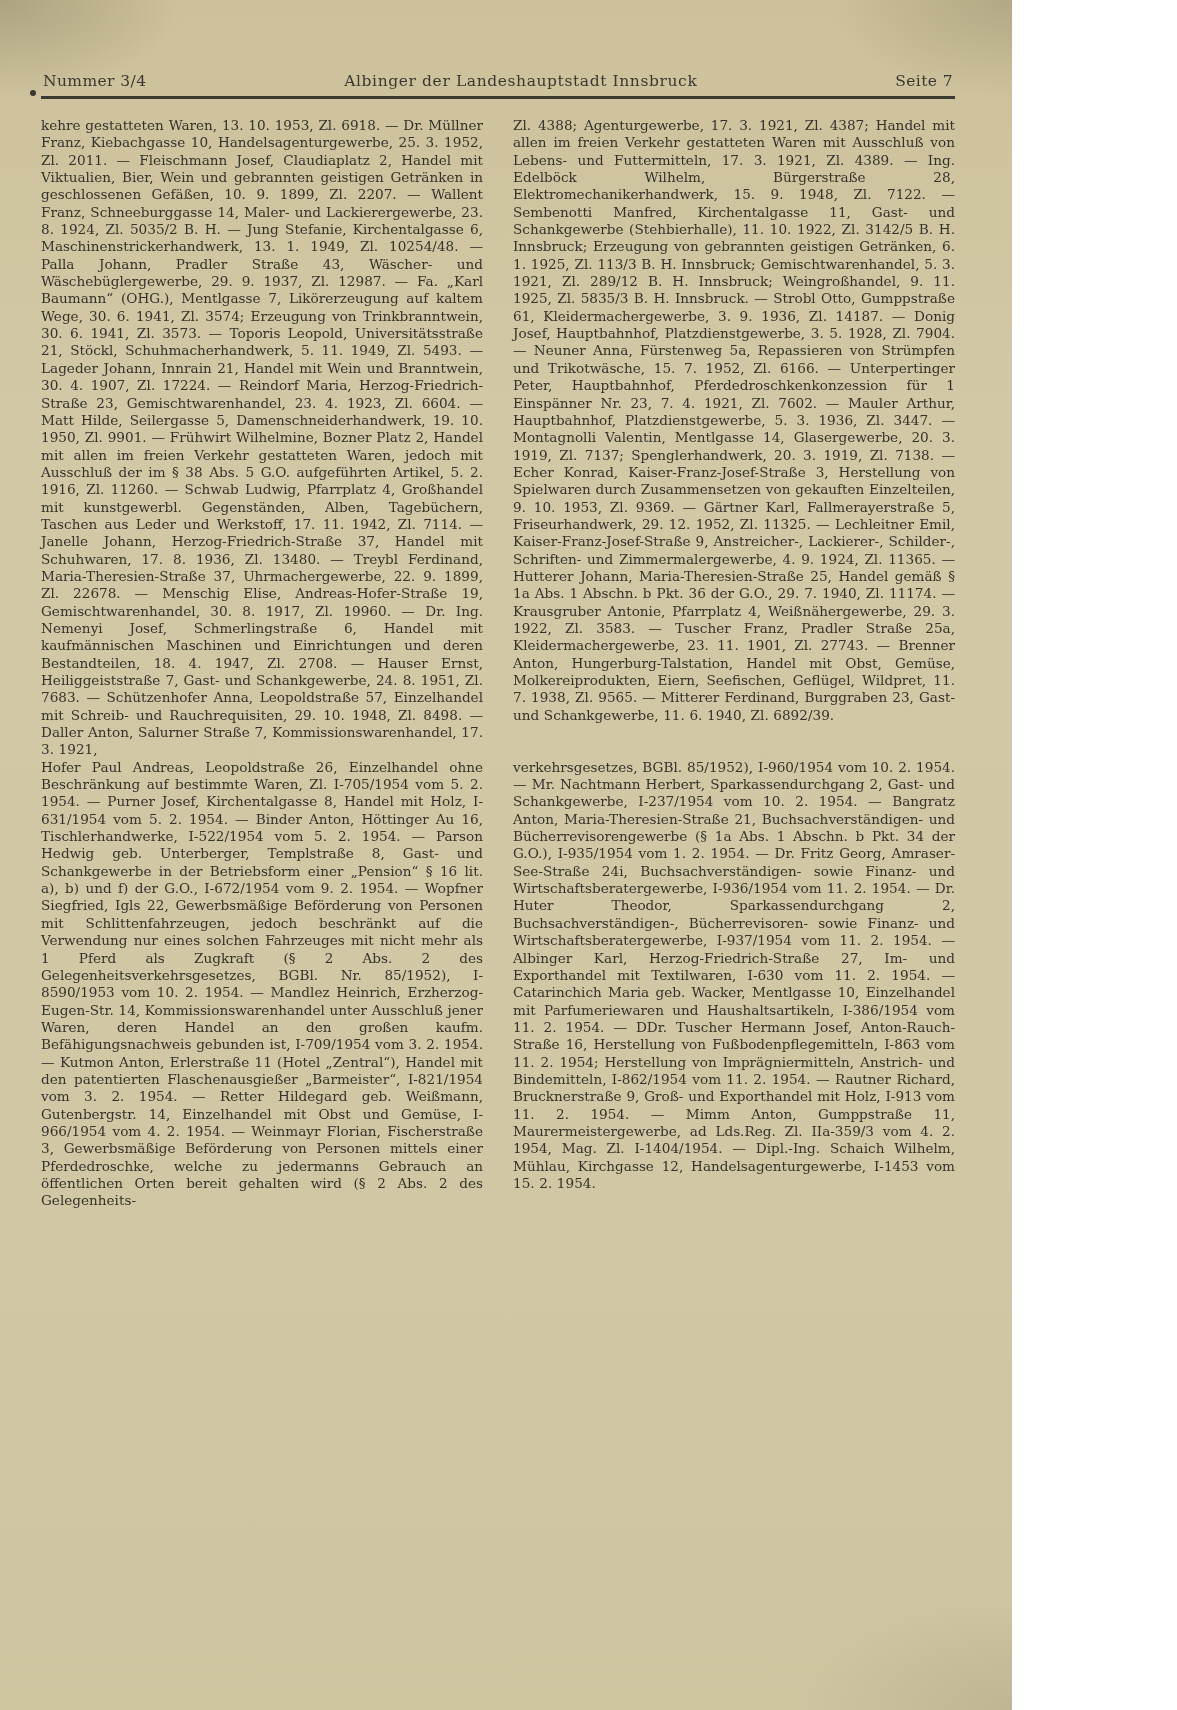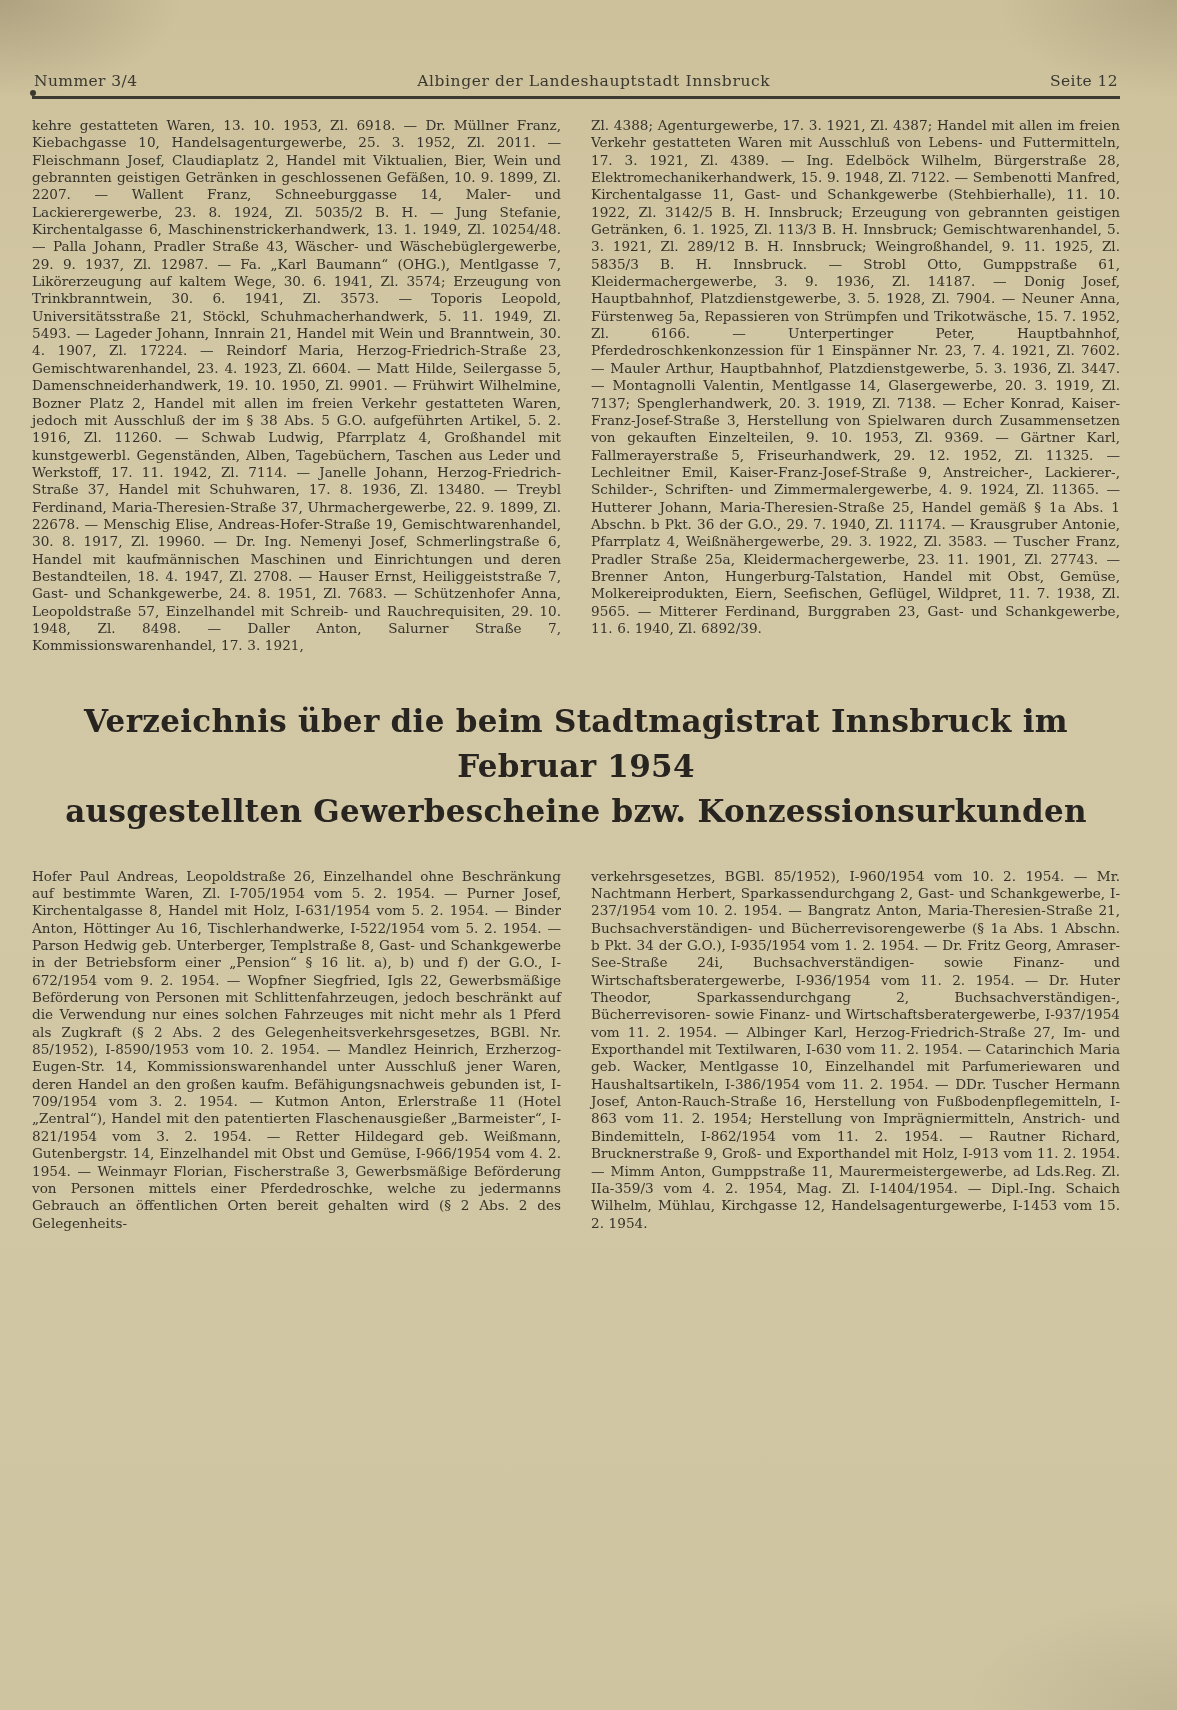--- a/index.html
+++ b/index.html
@@ -5,23 +5,23 @@
   html, body { margin: 0; padding: 0; }
   body {
     width: 1177px;
     height: 1710px;
     font-family: "DejaVu Serif", "Liberation Serif", serif;
     overflow: hidden;
   }
   .page {
     position: relative;
     box-sizing: border-box;
-    width: 1177px;
+    width: 1012px;
     height: 1710px;
-    padding: 72px 57px 0 32px;
+    padding: 72px 57px 0 41px;
     color: #35332c;
     background:
       radial-gradient(ellipse 260px 140px at 0% 0%, rgba(60,50,30,0.22), transparent 70%),
       radial-gradient(ellipse 260px 140px at 100% 0%, rgba(60,50,30,0.18), transparent 70%),
       radial-gradient(ellipse 300px 160px at 100% 100%, rgba(60,50,30,0.10), transparent 70%),
       linear-gradient(180deg, #cdc19b 0%, #d3c8a6 25%, #d2c7a4 70%, #cfc4a0 100%);
   }
   .speck {
     position: absolute;
     left: 30px; top: 90px;
@@ -70,33 +70,29 @@
 </head>
 <body>
 
 <div class="page">
 
   <div class="speck"></div>
 
   <header class="masthead">
     <span class="issue">Nummer 3/4</span>
     <span class="title">Albinger der Landeshauptstadt Innsbruck</span>
-    <span class="pageno">Seite 12</span>
+    <span class="pageno">Seite 7</span>
   </header>
 
   <div class="rule"></div>
 
   <section class="two-col">
     <div class="col">kehre gestatteten Waren, 13. 10. 1953, Zl. 6918. — Dr. Müllner Franz, Kiebachgasse 10, Handelsagenturgewerbe, 25. 3. 1952, Zl. 2011. — Fleischmann Josef, Claudiaplatz 2, Handel mit Viktualien, Bier, Wein und gebrannten geistigen Getränken in geschlossenen Gefäßen, 10. 9. 1899, Zl. 2207. — Wallent Franz, Schneeburggasse 14, Maler- und Lackierergewerbe, 23. 8. 1924, Zl. 5035/2 B. H. — Jung Stefanie, Kirchentalgasse 6, Maschinenstrickerhandwerk, 13. 1. 1949, Zl. 10254/48. — Palla Johann, Pradler Straße 43, Wäscher- und Wäschebüglergewerbe, 29. 9. 1937, Zl. 12987. — Fa. „Karl Baumann“ (OHG.), Mentlgasse 7, Likörerzeugung auf kaltem Wege, 30. 6. 1941, Zl. 3574; Erzeugung von Trinkbranntwein, 30. 6. 1941, Zl. 3573. — Toporis Leopold, Universitätsstraße 21, Stöckl, Schuhmacherhandwerk, 5. 11. 1949, Zl. 5493. — Lageder Johann, Innrain 21, Handel mit Wein und Branntwein, 30. 4. 1907, Zl. 17224. — Reindorf Maria, Herzog-Friedrich-Straße 23, Gemischtwarenhandel, 23. 4. 1923, Zl. 6604. — Matt Hilde, Seilergasse 5, Damenschneiderhandwerk, 19. 10. 1950, Zl. 9901. — Frühwirt Wilhelmine, Bozner Platz 2, Handel mit allen im freien Verkehr gestatteten Waren, jedoch mit Ausschluß der im § 38 Abs. 5 G.O. aufgeführten Artikel, 5. 2. 1916, Zl. 11260. — Schwab Ludwig, Pfarrplatz 4, Großhandel mit kunstgewerbl. Gegenständen, Alben, Tagebüchern, Taschen aus Leder und Werkstoff, 17. 11. 1942, Zl. 7114. — Janelle Johann, Herzog-Friedrich-Straße 37, Handel mit Schuhwaren, 17. 8. 1936, Zl. 13480. — Treybl Ferdinand, Maria-Theresien-Straße 37, Uhrmachergewerbe, 22. 9. 1899, Zl. 22678. — Menschig Elise, Andreas-Hofer-Straße 19, Gemischtwarenhandel, 30. 8. 1917, Zl. 19960. — Dr. Ing. Nemenyi Josef, Schmerlingstraße 6, Handel mit kaufmännischen Maschinen und Einrichtungen und deren Bestandteilen, 18. 4. 1947, Zl. 2708. — Hauser Ernst, Heiliggeiststraße 7, Gast- und Schankgewerbe, 24. 8. 1951, Zl. 7683. — Schützenhofer Anna, Leopoldstraße 57, Einzelhandel mit Schreib- und Rauchrequisiten, 29. 10. 1948, Zl. 8498. — Daller Anton, Salurner Straße 7, Kommissionswarenhandel, 17. 3. 1921,</div>
     <div class="col">Zl. 4388; Agenturgewerbe, 17. 3. 1921, Zl. 4387; Handel mit allen im freien Verkehr gestatteten Waren mit Ausschluß von Lebens- und Futtermitteln, 17. 3. 1921, Zl. 4389. — Ing. Edelböck Wilhelm, Bürgerstraße 28, Elektromechanikerhandwerk, 15. 9. 1948, Zl. 7122. — Sembenotti Manfred, Kirchentalgasse 11, Gast- und Schankgewerbe (Stehbierhalle), 11. 10. 1922, Zl. 3142/5 B. H. Innsbruck; Erzeugung von gebrannten geistigen Getränken, 6. 1. 1925, Zl. 113/3 B. H. Innsbruck; Gemischtwarenhandel, 5. 3. 1921, Zl. 289/12 B. H. Innsbruck; Weingroßhandel, 9. 11. 1925, Zl. 5835/3 B. H. Innsbruck. — Strobl Otto, Gumppstraße 61, Kleidermachergewerbe, 3. 9. 1936, Zl. 14187. — Donig Josef, Hauptbahnhof, Platzdienstgewerbe, 3. 5. 1928, Zl. 7904. — Neuner Anna, Fürstenweg 5a, Repassieren von Strümpfen und Trikotwäsche, 15. 7. 1952, Zl. 6166. — Unterpertinger Peter, Hauptbahnhof, Pferdedroschkenkonzession für 1 Einspänner Nr. 23, 7. 4. 1921, Zl. 7602. — Mauler Arthur, Hauptbahnhof, Platzdienstgewerbe, 5. 3. 1936, Zl. 3447. — Montagnolli Valentin, Mentlgasse 14, Glasergewerbe, 20. 3. 1919, Zl. 7137; Spenglerhandwerk, 20. 3. 1919, Zl. 7138. — Echer Konrad, Kaiser-Franz-Josef-Straße 3, Herstellung von Spielwaren durch Zusammensetzen von gekauften Einzelteilen, 9. 10. 1953, Zl. 9369. — Gärtner Karl, Fallmerayerstraße 5, Friseurhandwerk, 29. 12. 1952, Zl. 11325. — Lechleitner Emil, Kaiser-Franz-Josef-Straße 9, Anstreicher-, Lackierer-, Schilder-, Schriften- und Zimmermalergewerbe, 4. 9. 1924, Zl. 11365. — Hutterer Johann, Maria-Theresien-Straße 25, Handel gemäß § 1a Abs. 1 Abschn. b Pkt. 36 der G.O., 29. 7. 1940, Zl. 11174. — Krausgruber Antonie, Pfarrplatz 4, Weißnähergewerbe, 29. 3. 1922, Zl. 3583. — Tuscher Franz, Pradler Straße 25a, Kleidermachergewerbe, 23. 11. 1901, Zl. 27743. — Brenner Anton, Hungerburg-Talstation, Handel mit Obst, Gemüse, Molkereiprodukten, Eiern, Seefischen, Geflügel, Wildpret, 11. 7. 1938, Zl. 9565. — Mitterer Ferdinand, Burggraben 23, Gast- und Schankgewerbe, 11. 6. 1940, Zl. 6892/39.</div>
   </section>
 
-  <h1 class="heading">
-    <span>Verzeichnis über die beim Stadtmagistrat Innsbruck im Februar 1954</span><br>
-    <span>ausgestellten Gewerbescheine bzw. Konzessionsurkunden</span>
-  </h1>
 
   <section class="two-col">
     <div class="col">Hofer Paul Andreas, Leopoldstraße 26, Einzelhandel ohne Beschränkung auf bestimmte Waren, Zl. I-705/1954 vom 5. 2. 1954. — Purner Josef, Kirchentalgasse 8, Handel mit Holz, I-631/1954 vom 5. 2. 1954. — Binder Anton, Höttinger Au 16, Tischlerhandwerke, I-522/1954 vom 5. 2. 1954. — Parson Hedwig geb. Unterberger, Templstraße 8, Gast- und Schankgewerbe in der Betriebsform einer „Pension“ § 16 lit. a), b) und f) der G.O., I-672/1954 vom 9. 2. 1954. — Wopfner Siegfried, Igls 22, Gewerbsmäßige Beförderung von Personen mit Schlittenfahrzeugen, jedoch beschränkt auf die Verwendung nur eines solchen Fahrzeuges mit nicht mehr als 1 Pferd als Zugkraft (§ 2 Abs. 2 des Gelegenheitsverkehrsgesetzes, BGBl. Nr. 85/1952), I-8590/1953 vom 10. 2. 1954. — Mandlez Heinrich, Erzherzog-Eugen-Str. 14, Kommissionswarenhandel unter Ausschluß jener Waren, deren Handel an den großen kaufm. Befähigungsnachweis gebunden ist, I-709/1954 vom 3. 2. 1954. — Kutmon Anton, Erlerstraße 11 (Hotel „Zentral“), Handel mit den patentierten Flaschenausgießer „Barmeister“, I-821/1954 vom 3. 2. 1954. — Retter Hildegard geb. Weißmann, Gutenbergstr. 14, Einzelhandel mit Obst und Gemüse, I-966/1954 vom 4. 2. 1954. — Weinmayr Florian, Fischerstraße 3, Gewerbsmäßige Beförderung von Personen mittels einer Pferdedroschke, welche zu jedermanns Gebrauch an öffentlichen Orten bereit gehalten wird (§ 2 Abs. 2 des Gelegenheits-</div>
     <div class="col">verkehrsgesetzes, BGBl. 85/1952), I-960/1954 vom 10. 2. 1954. — Mr. Nachtmann Herbert, Sparkassendurchgang 2, Gast- und Schankgewerbe, I-237/1954 vom 10. 2. 1954. — Bangratz Anton, Maria-Theresien-Straße 21, Buchsachverständigen- und Bücherrevisorengewerbe (§ 1a Abs. 1 Abschn. b Pkt. 34 der G.O.), I-935/1954 vom 1. 2. 1954. — Dr. Fritz Georg, Amraser-See-Straße 24i, Buchsachverständigen- sowie Finanz- und Wirtschaftsberatergewerbe, I-936/1954 vom 11. 2. 1954. — Dr. Huter Theodor, Sparkassendurchgang 2, Buchsachverständigen-, Bücherrevisoren- sowie Finanz- und Wirtschaftsberatergewerbe, I-937/1954 vom 11. 2. 1954. — Albinger Karl, Herzog-Friedrich-Straße 27, Im- und Exporthandel mit Textilwaren, I-630 vom 11. 2. 1954. — Catarinchich Maria geb. Wacker, Mentlgasse 10, Einzelhandel mit Parfumeriewaren und Haushaltsartikeln, I-386/1954 vom 11. 2. 1954. — DDr. Tuscher Hermann Josef, Anton-Rauch-Straße 16, Herstellung von Fußbodenpflegemitteln, I-863 vom 11. 2. 1954; Herstellung von Imprägniermitteln, Anstrich- und Bindemitteln, I-862/1954 vom 11. 2. 1954. — Rautner Richard, Brucknerstraße 9, Groß- und Exporthandel mit Holz, I-913 vom 11. 2. 1954. — Mimm Anton, Gumppstraße 11, Maurermeistergewerbe, ad Lds.Reg. Zl. IIa-359/3 vom 4. 2. 1954, Mag. Zl. I-1404/1954. — Dipl.-Ing. Schaich Wilhelm, Mühlau, Kirchgasse 12, Handelsagenturgewerbe, I-1453 vom 15. 2. 1954.</div>
   </section>
 
 </div>
 
 </body></html>

